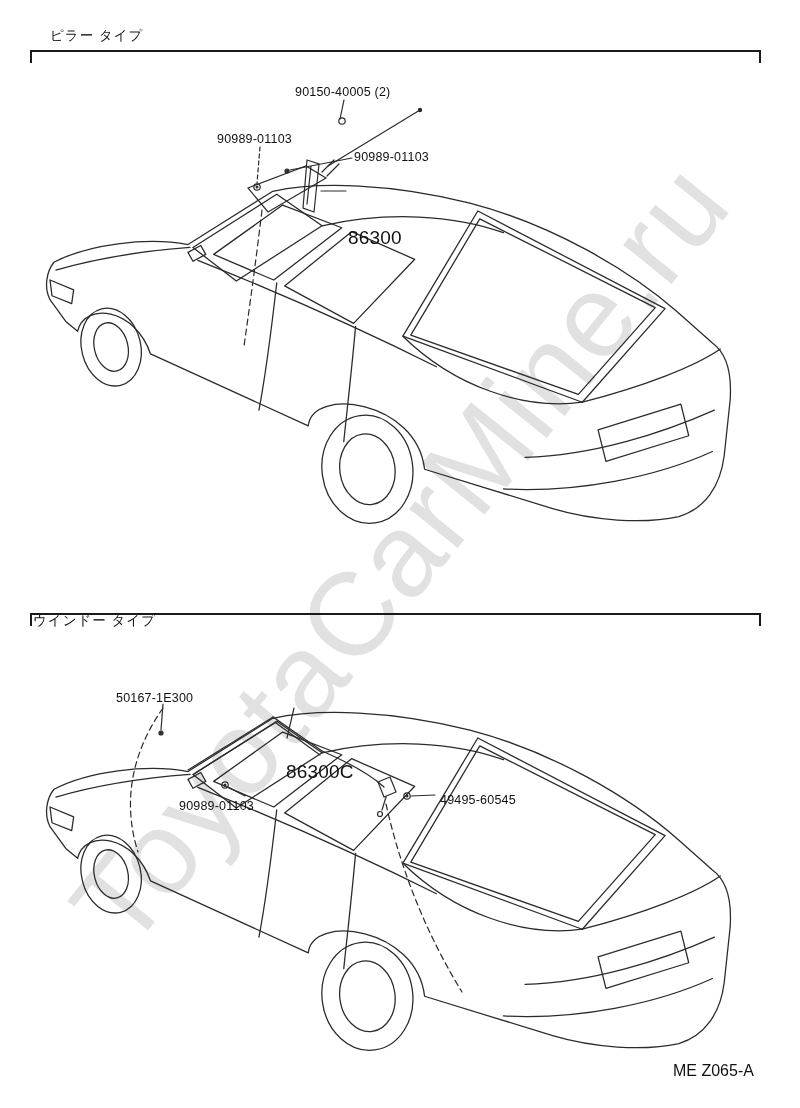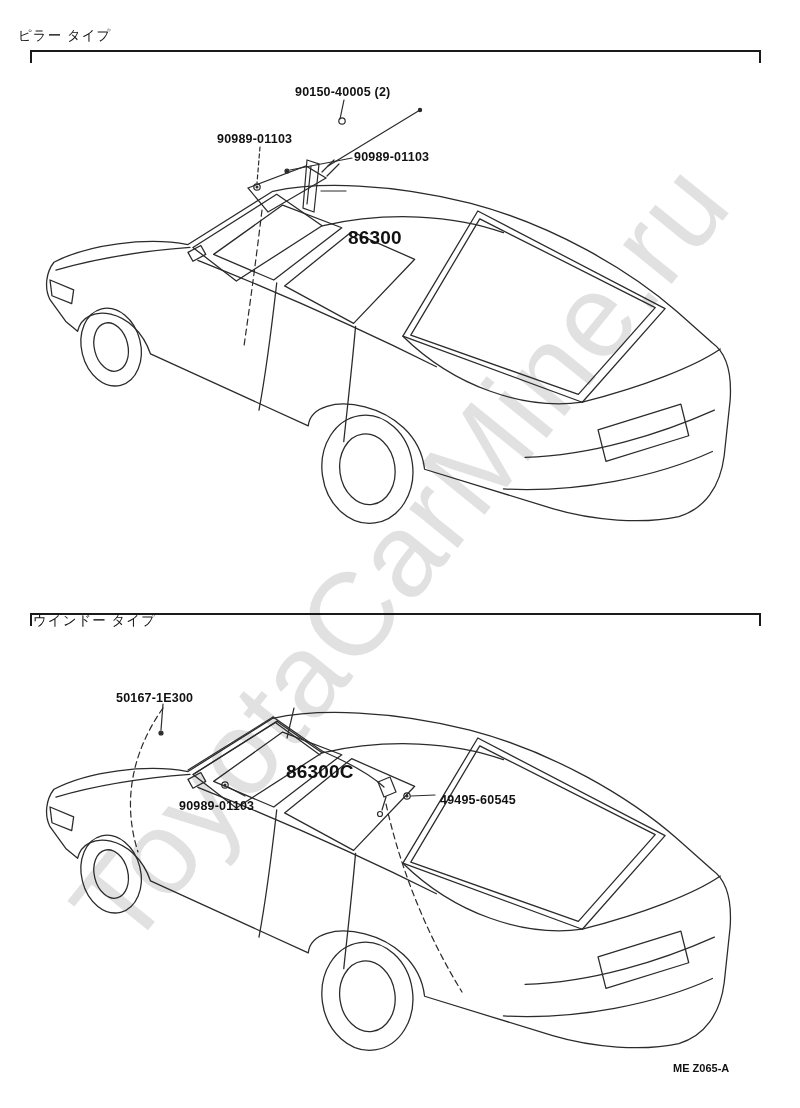--- a/index.html
+++ b/index.html
@@ -15,26 +15,26 @@
   }
   .section-title{
     position:absolute;font-size:13.5px;font-weight:500;letter-spacing:1px;z-index:3;
   }
   .bracket{
     position:absolute;height:11px;z-index:3;
     border-top:2px solid #1a1a1a;border-left:2px solid #1a1a1a;border-right:2px solid #1a1a1a;
   }
   .diagram{position:absolute;z-index:2;}
   .lbl{
-    position:absolute;font-size:12.5px;font-weight:700;white-space:nowrap;z-index:4;
+    position:absolute;font-size:12.5px;font-weight:400;white-space:nowrap;z-index:4;
     letter-spacing:0.2px;
   }
   .lbl.big{font-size:19px;margin-top:45px;}
   .footer-code{
-    position:absolute;left:673px;top:1062px;font-size:11px;font-weight:700;z-index:4;
+    position:absolute;left:673px;top:1062px;font-size:16px;font-weight:400;z-index:4;
   }
 </style>
 </head>
 <body>
 
 <div class="page">
 
   <div class="watermark">ToyotaCarMine.ru</div>
 
   <svg width="0" height="0" style="position:absolute" aria-hidden="true">
@@ -61,21 +61,21 @@
           <path d="M150,112 L163,105 168,114 155,121 Z"></path>
           <ellipse cx="72" cy="208" rx="30" ry="40" transform="rotate(-14 72 208)"></ellipse>
           <ellipse cx="72" cy="208" rx="17" ry="25" transform="rotate(-14 72 208)"></ellipse>
           <ellipse cx="332" cy="332" rx="46" ry="55" transform="rotate(-8 332 332)"></ellipse>
           <ellipse cx="332" cy="332" rx="28" ry="36" transform="rotate(-8 332 332)"></ellipse>
         </g>
       </symbol>
     </defs>
   </svg>
 
-  <div class="section-title" style="left:18px;top:27px">ピラー タイプ</div>
+  <div class="section-title" style="left:50px;top:27px">ピラー タイプ</div>
   <div class="bracket" style="left:30px;top:50px;width:727px"></div>
 
   <svg class="diagram" style="left:30px;top:62px" width="740" height="525" viewBox="0 0 740 525">
     <use href="#sedan" x="10" y="80" width="710" height="414"></use>
     <g fill="none" stroke="#2b2b2b" stroke-width="1.2" stroke-linecap="round">
 
       <path d="M218,126 L276,104 296,116 238,150 Z"></path>
       <path d="M277,98 L289,102 284,150 273,146 Z"></path>
       <path d="M281,104 L277,142"></path>
       <path d="M298,104 L390,48"></path>

